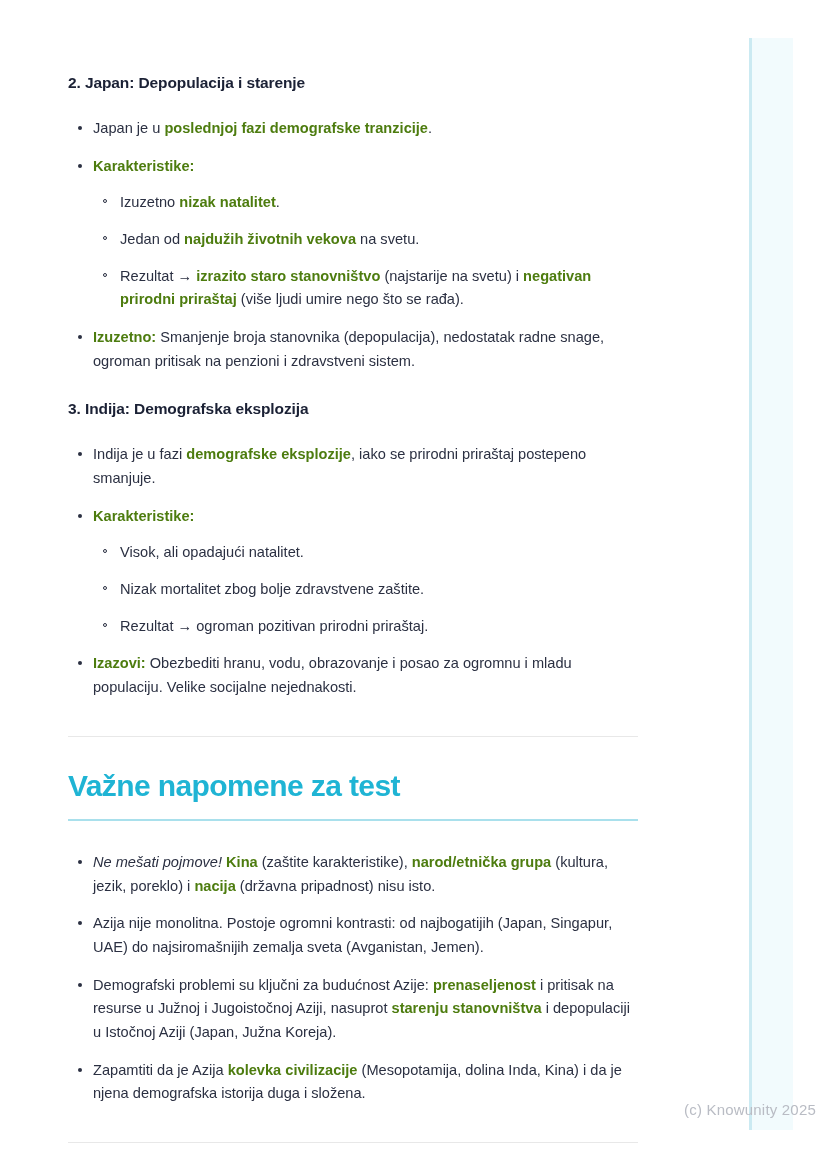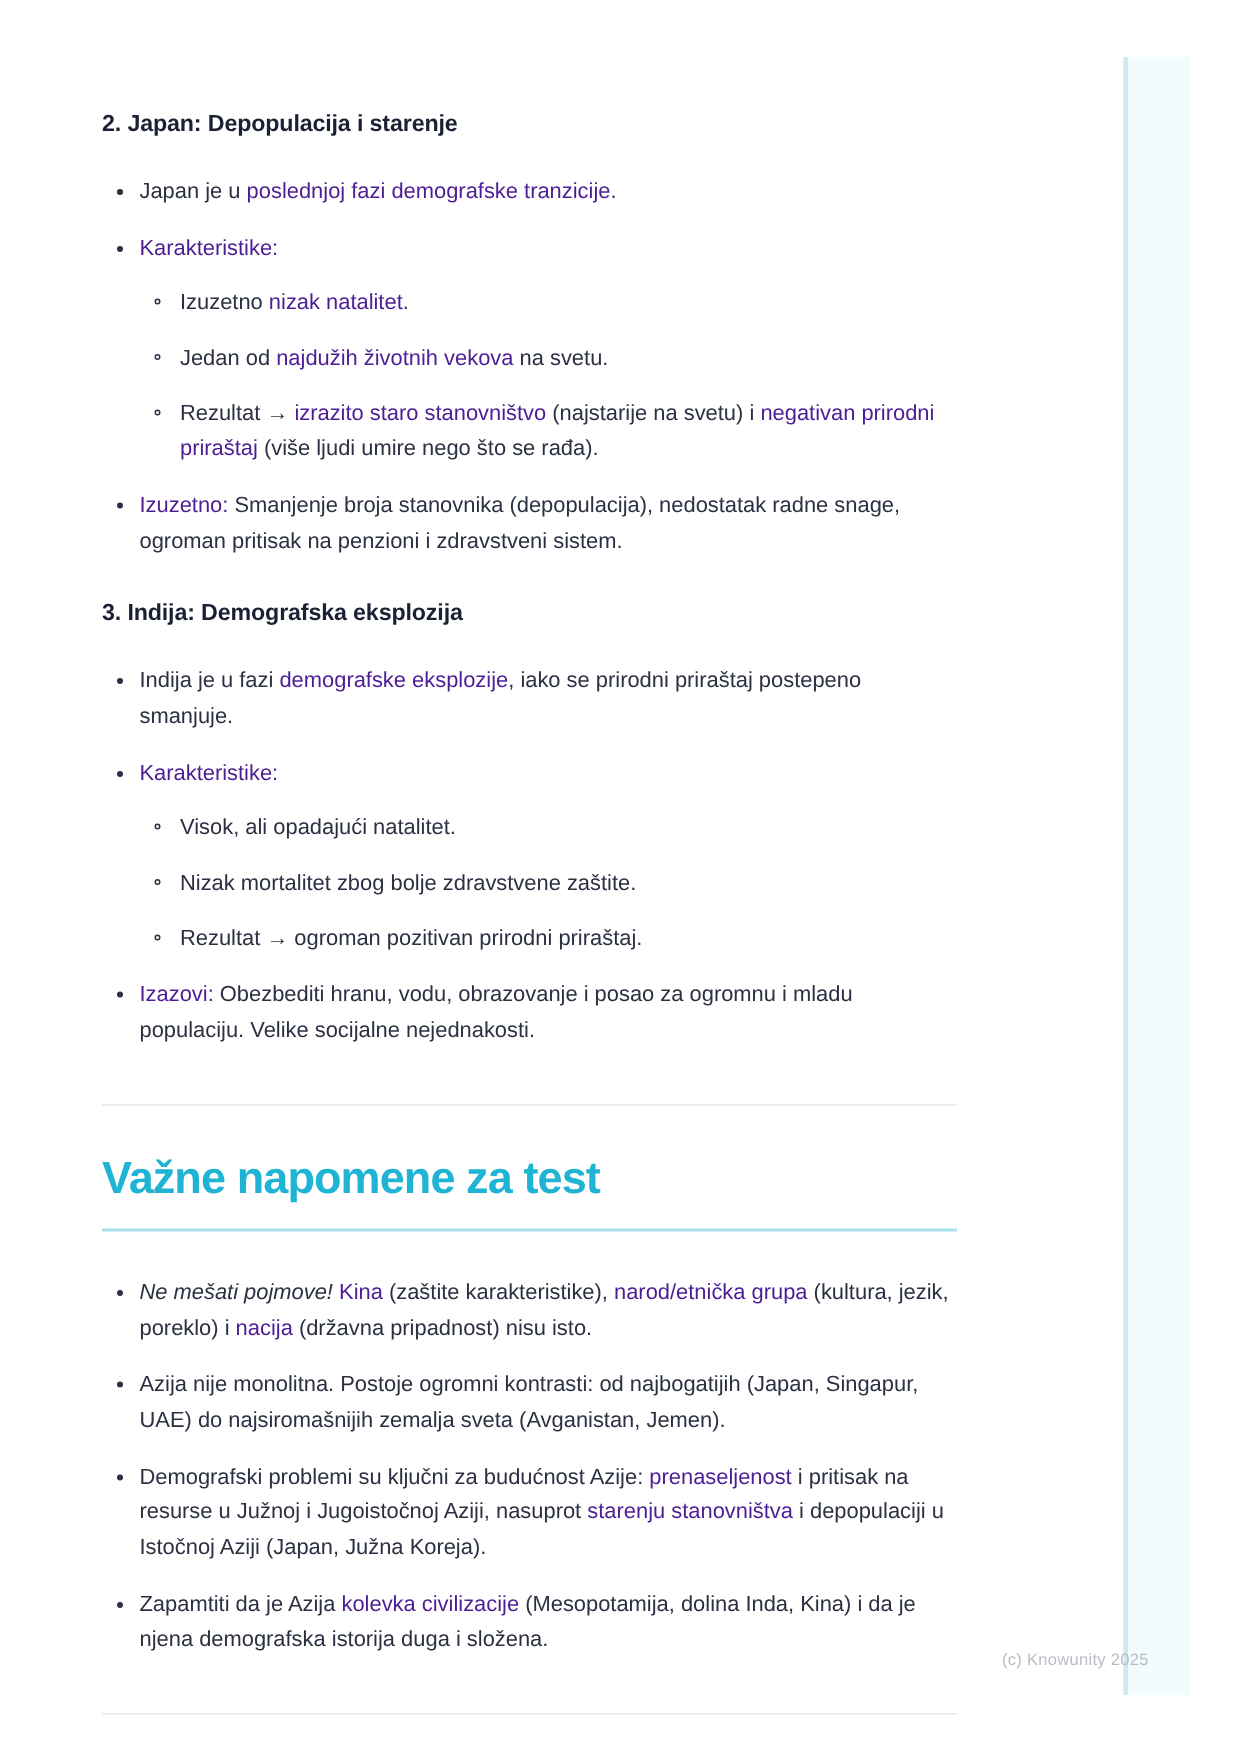--- a/index.html
+++ b/index.html
@@ -110,36 +110,36 @@
     left: 10px;
     top: 8px;
     width: 4px;
     height: 4px;
     border-radius: 50%;
     border: 1px solid #2b3042;
     background: transparent;
     box-sizing: border-box;
   }
 
-  b, strong { color: #4c1d95; font-weight: normal; }
+  b, strong { color: #4d7c0f; font-weight: bold; }
   i, em { }
 
   
   .gap-10 { height: 10px; }
   .gap-16 { height: 16px; }
   .gap-26 { height: 26px; }
   .gap-32 { height: 32px; }
   .gap-36 { height: 36px; }
 
   
   .watermark {
     position: absolute;
-    left: 668px;
+    left: 684px;
     top: 1101px;
-    font-size: 11px;
+    font-size: 15px;
     color: #b9bcc4;
     letter-spacing: 0.2px;
     white-space: nowrap;
   }
 </style>
 </head>
 <body>
 
 <div class="side-strip"></div>
 

